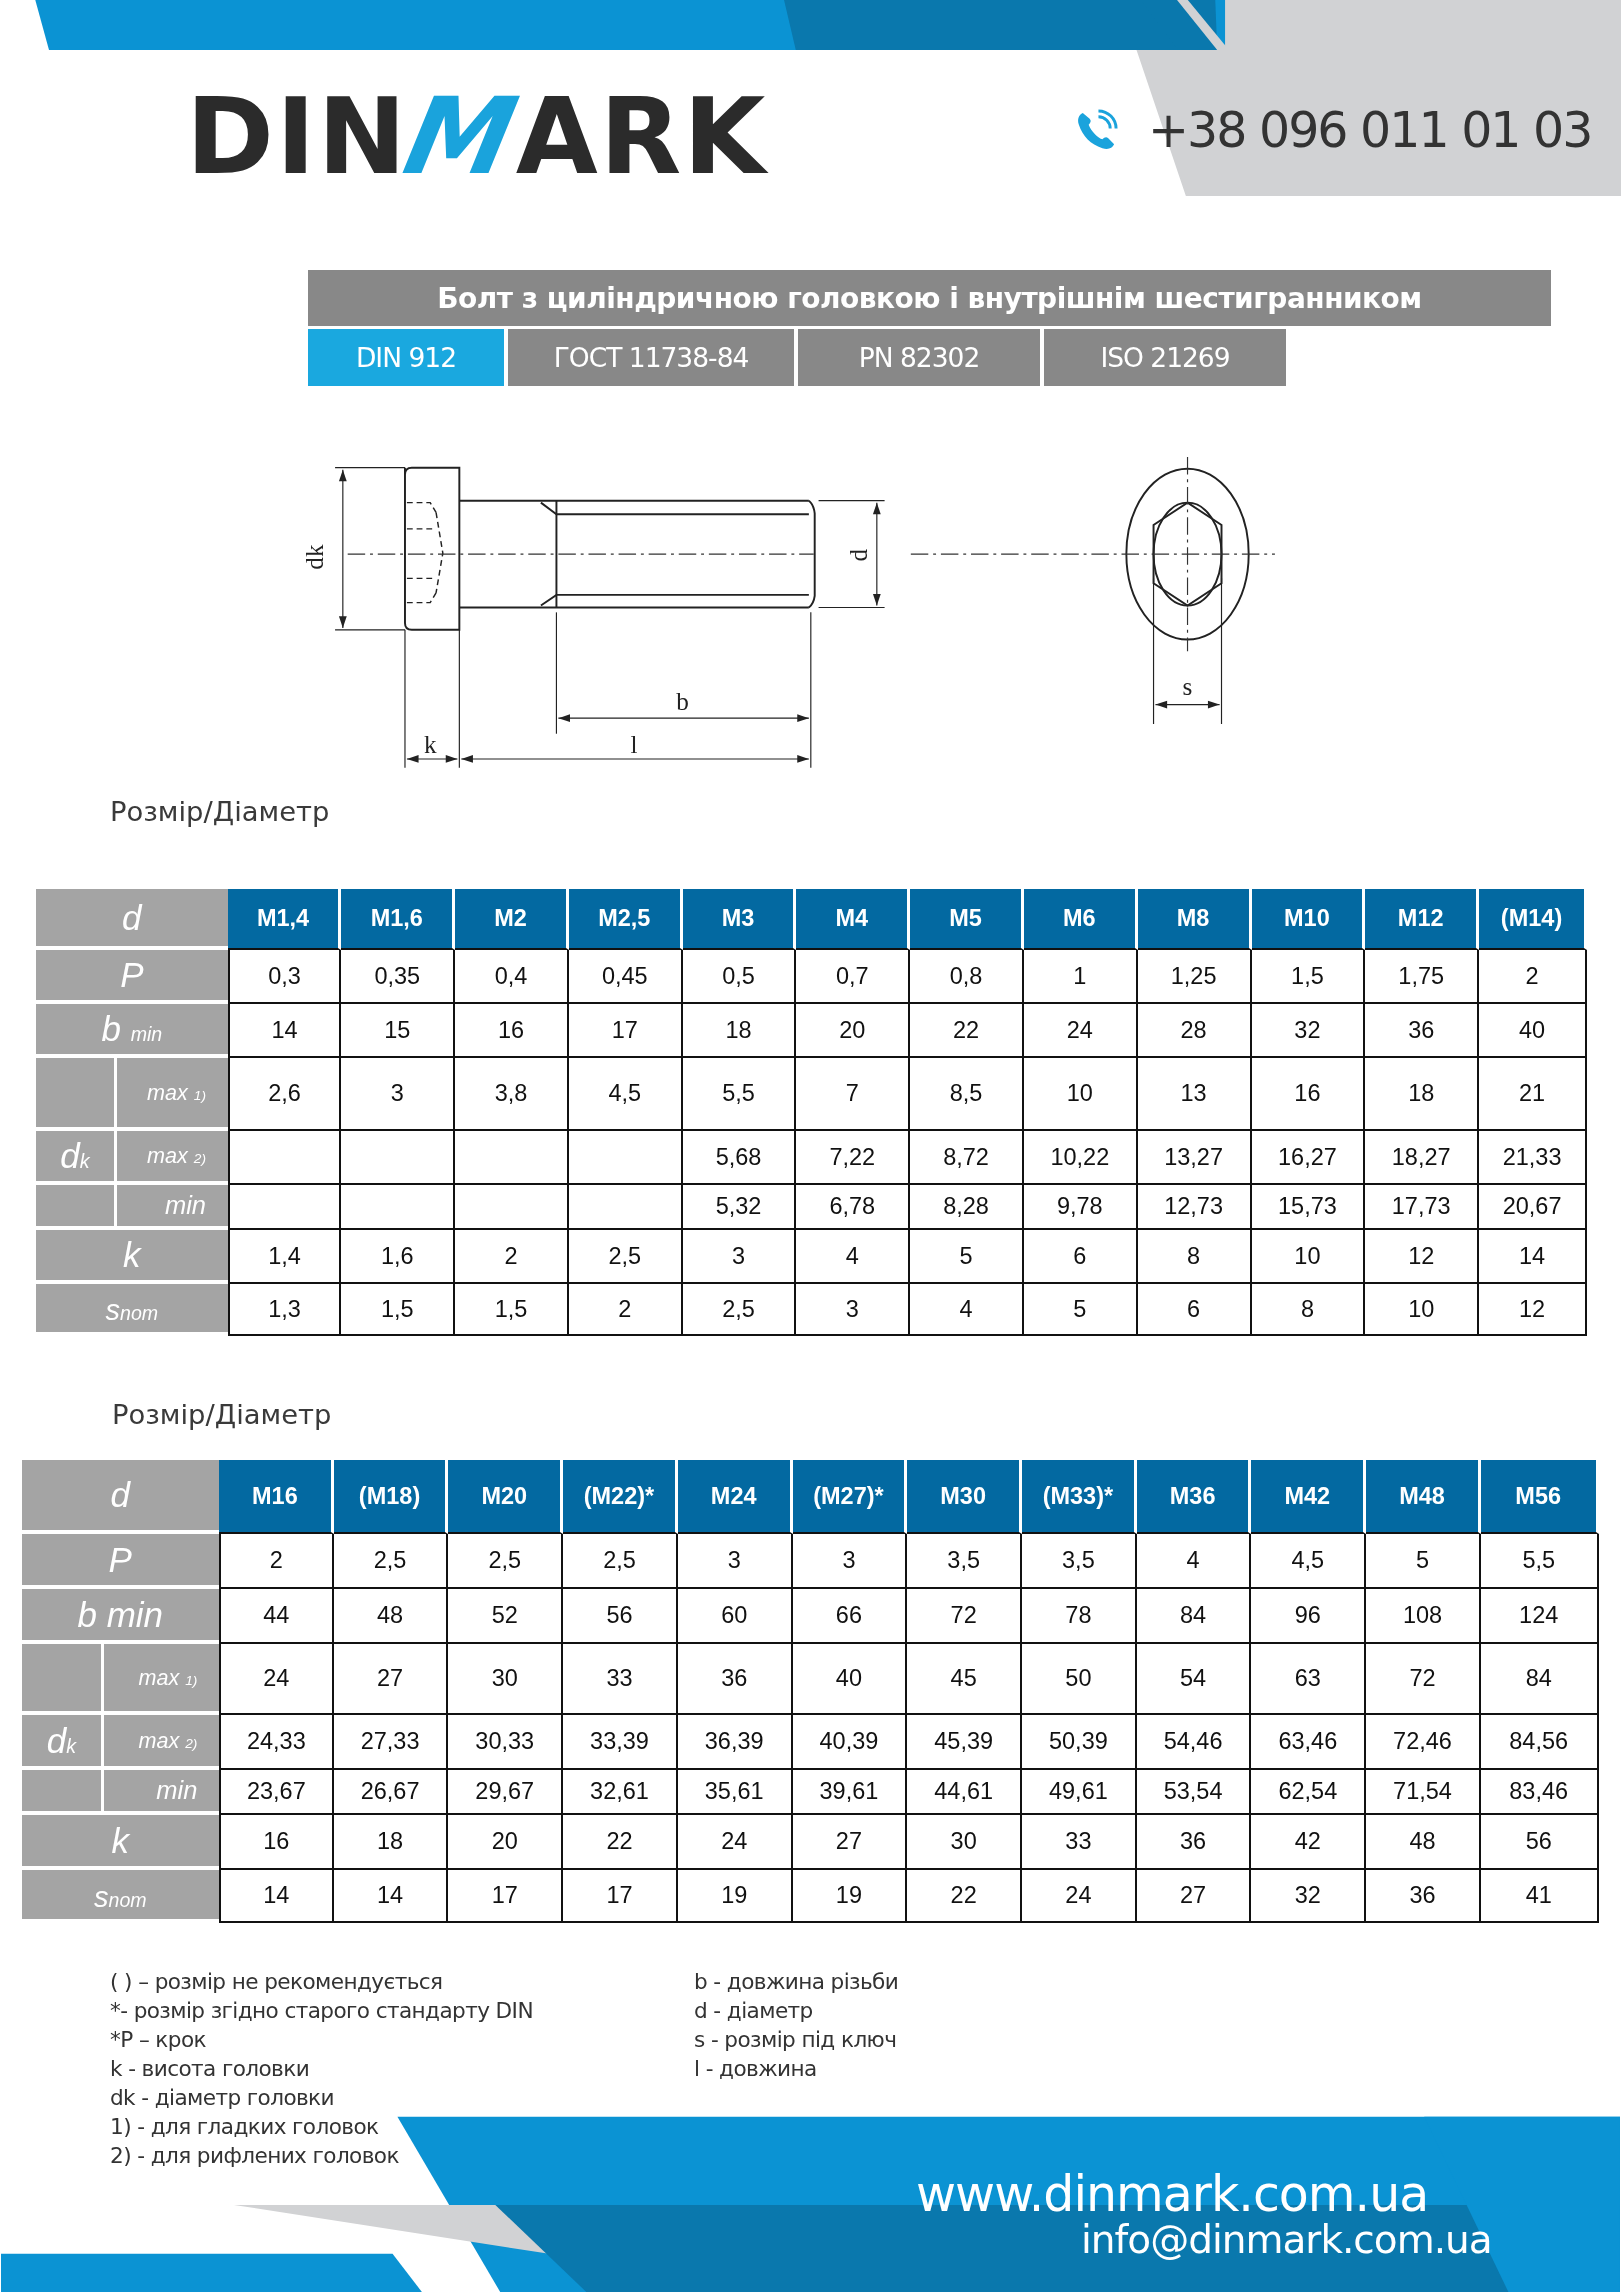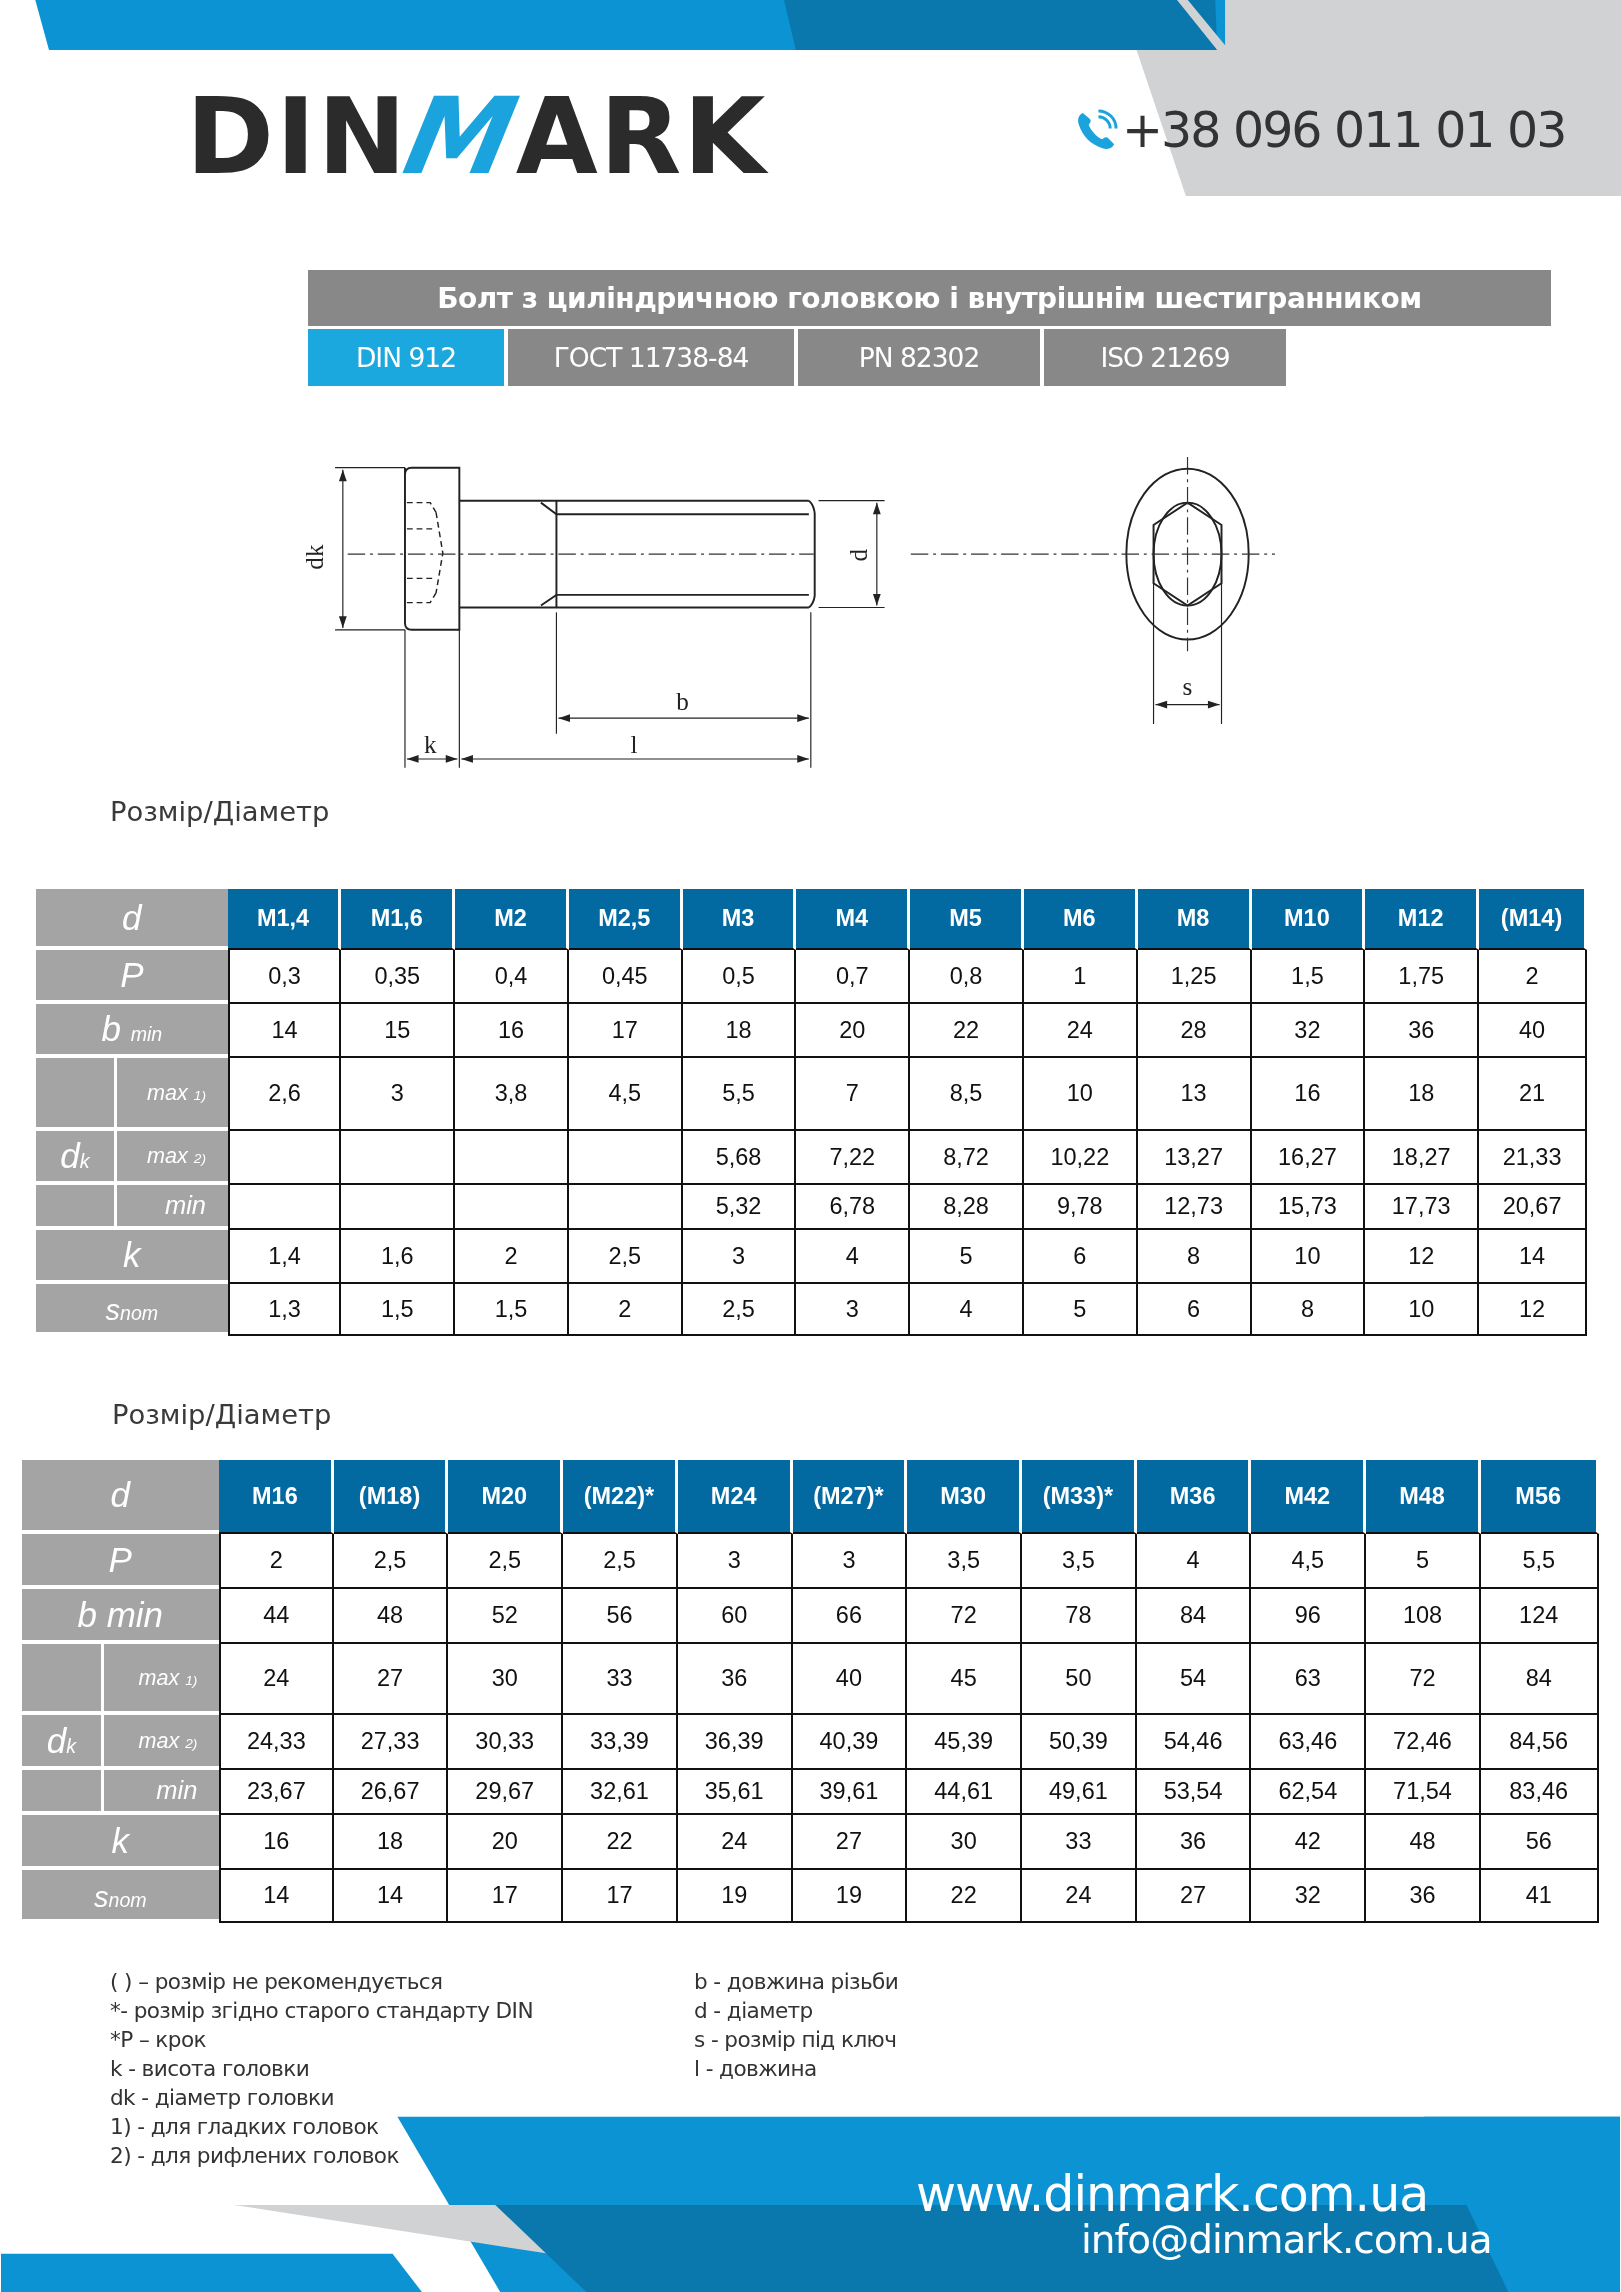--- a/index.html
+++ b/index.html
@@ -1,20 +1,20 @@
 <!DOCTYPE html>
 <html><head>
 <meta charset="utf-8">
 <style>
   html, body { margin:0; padding:0; }
   body { width:1621px; height:2293px; position:relative; overflow:hidden; background:#ffffff; font-family:"Liberation Sans", sans-serif; }
   .abs { position:absolute; }
   .logo { position:absolute; left:186px; top:90px; height:94px; font-family:"DejaVu Sans", sans-serif; font-weight:bold; font-size:106px; letter-spacing:2px; color:#2b2b2b; line-height:94px; display:flex; align-items:center; }
   .logo .m { color:#1aa3dc; font-style:italic; display:inline-block; transform:skewX(-12deg); }
-  .phone { position:absolute; left:1073px; top:102px; display:flex; align-items:center; gap:2px; font-family:"DejaVu Sans", sans-serif; font-size:49px; color:#333; letter-spacing:-2px; }
+  .phone { position:absolute; left:1073px; top:102px; display:flex; align-items:center; gap:28px; font-family:"DejaVu Sans", sans-serif; font-size:49px; color:#333; letter-spacing:-2px; }
   .phone svg { width:47px; height:47px; }
 
   
   .title-bar { position:absolute; left:308px; top:270px; width:1243px; height:56px; background:#888888; color:#fff; font-family:"DejaVu Sans", sans-serif; font-weight:bold; font-size:28px; display:flex; align-items:center; justify-content:center; letter-spacing:-0.5px; }
   .std-row { position:absolute; left:308px; top:329px; height:57px; display:flex; gap:4px; }
   .std { height:57px; background:#888888; color:#fff; font-family:"DejaVu Sans", sans-serif; font-size:26.5px; display:flex; align-items:center; justify-content:center; letter-spacing:-1px; }
   .std.active { background:#1aa8df; }
 
   
   .drawing { position:absolute; left:304px; top:431px; width:1068px; height:353px; }

